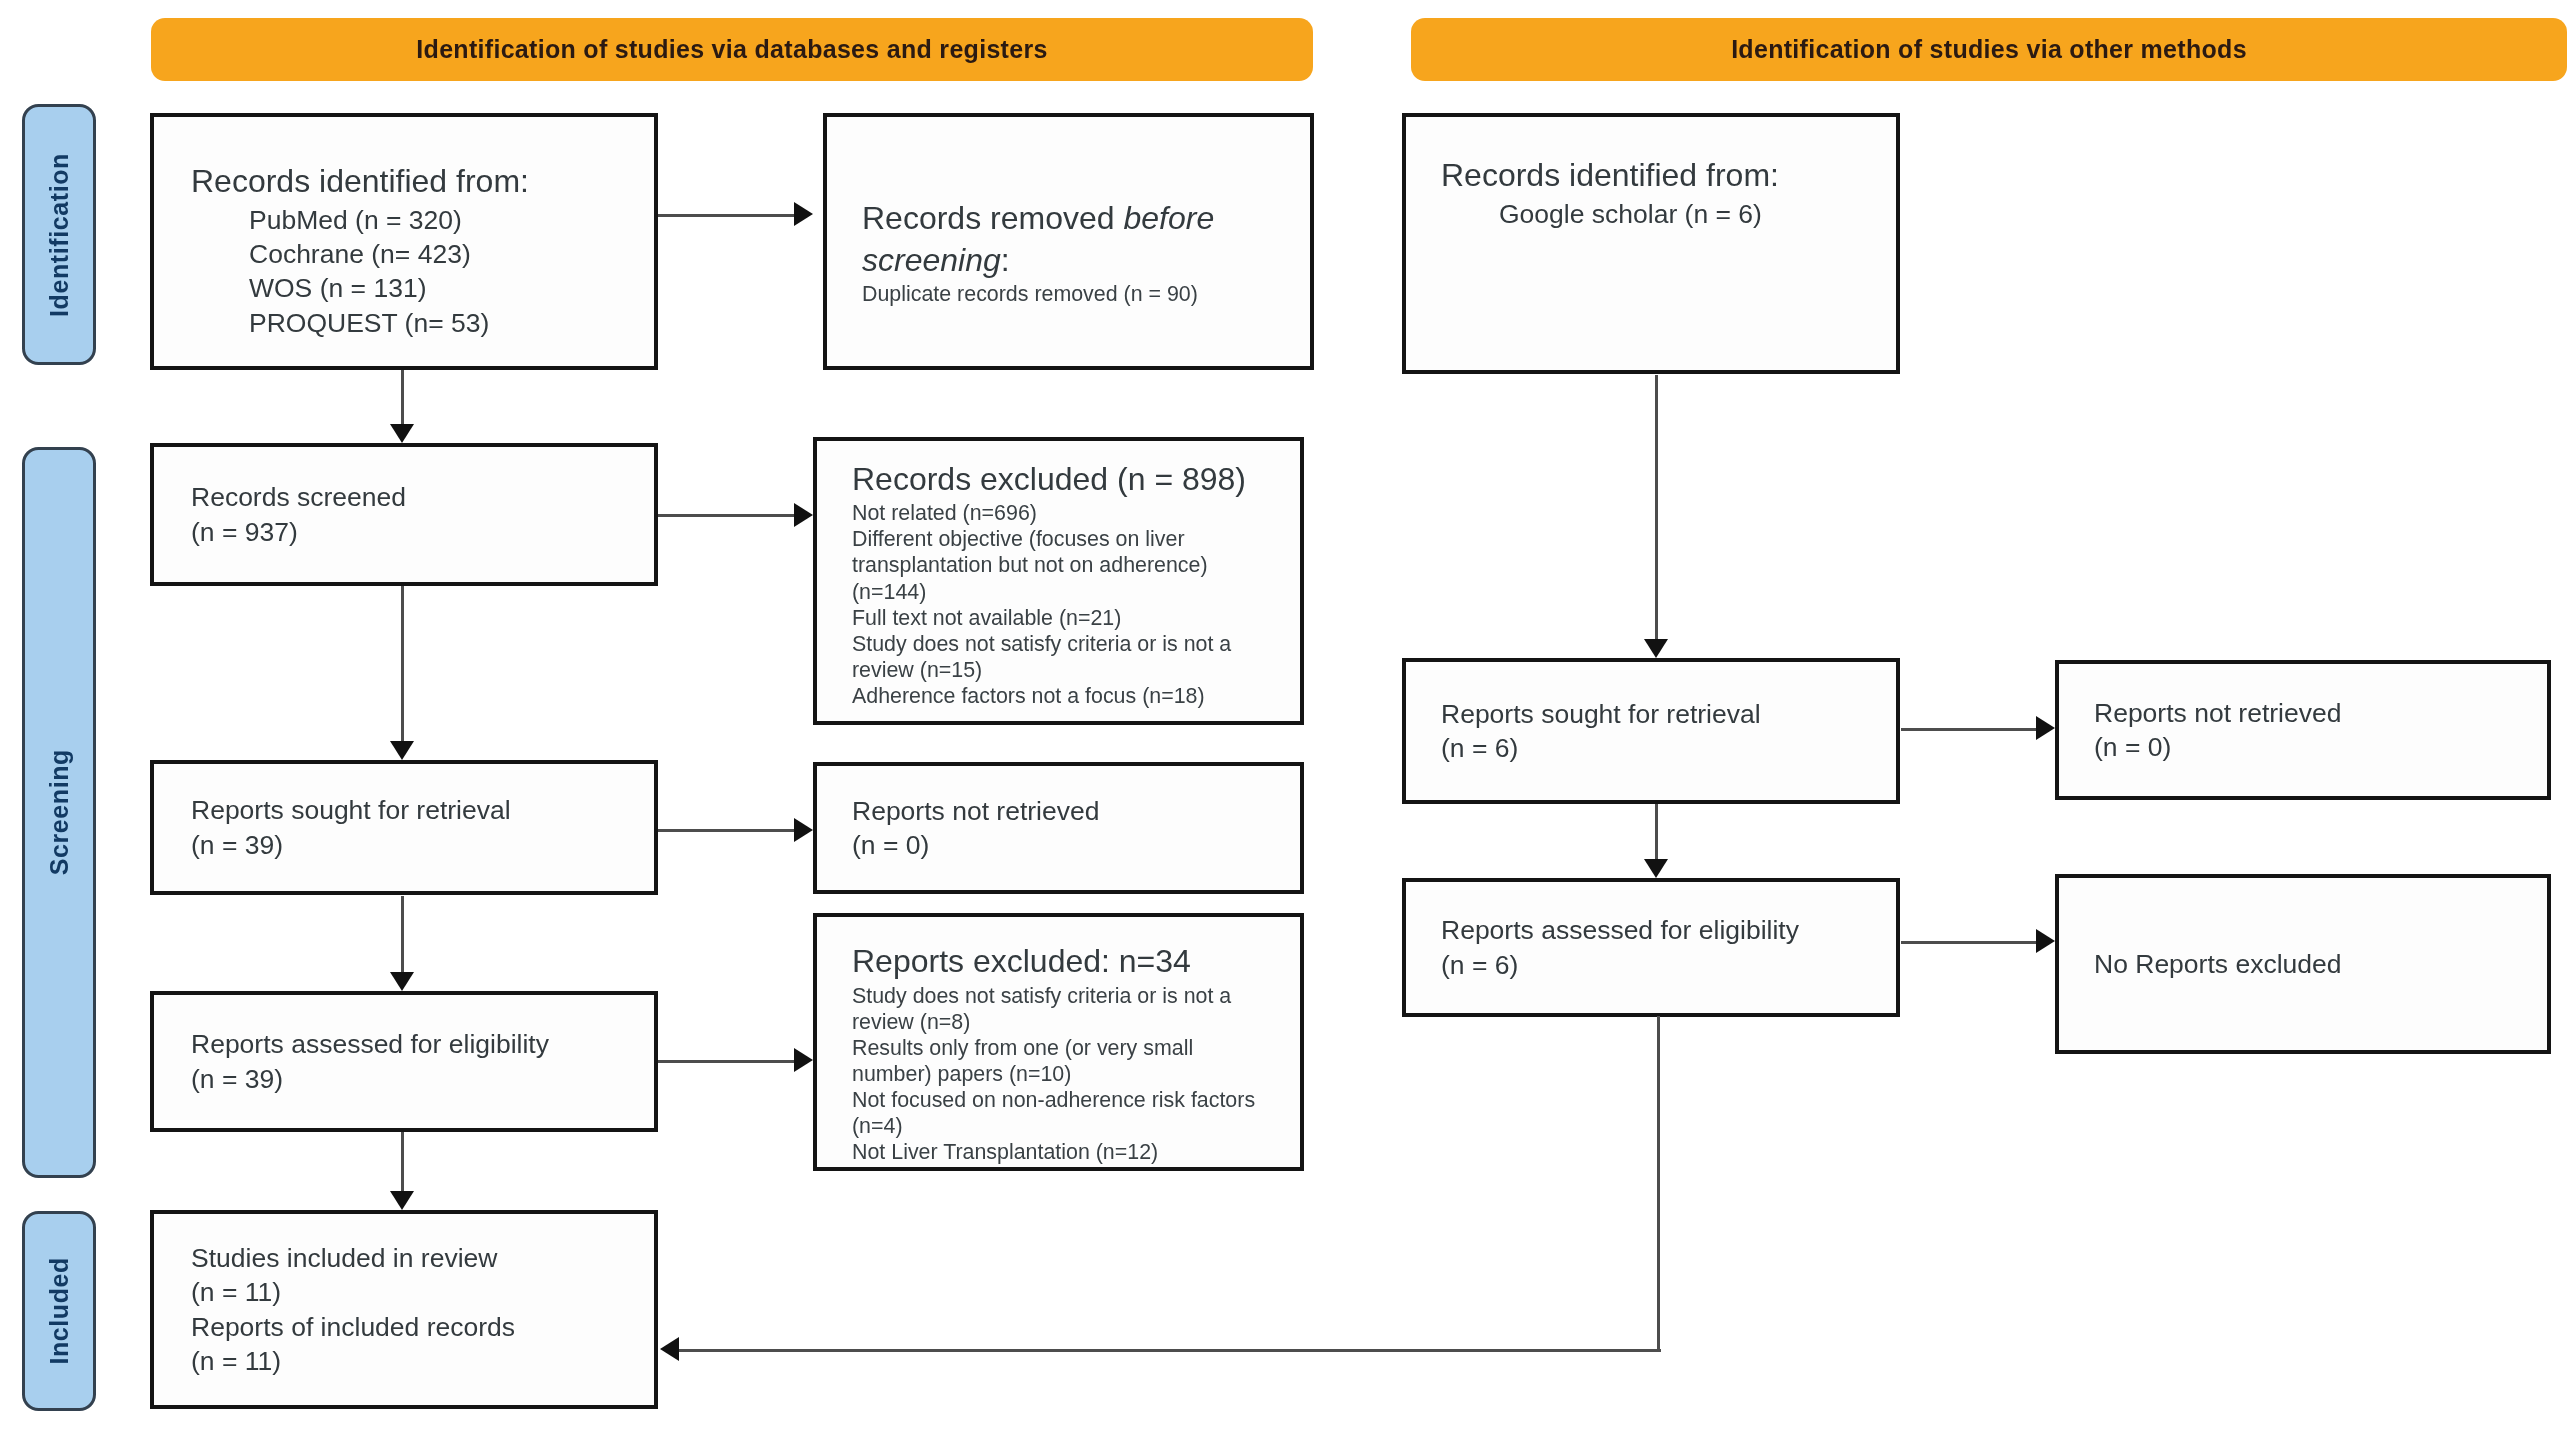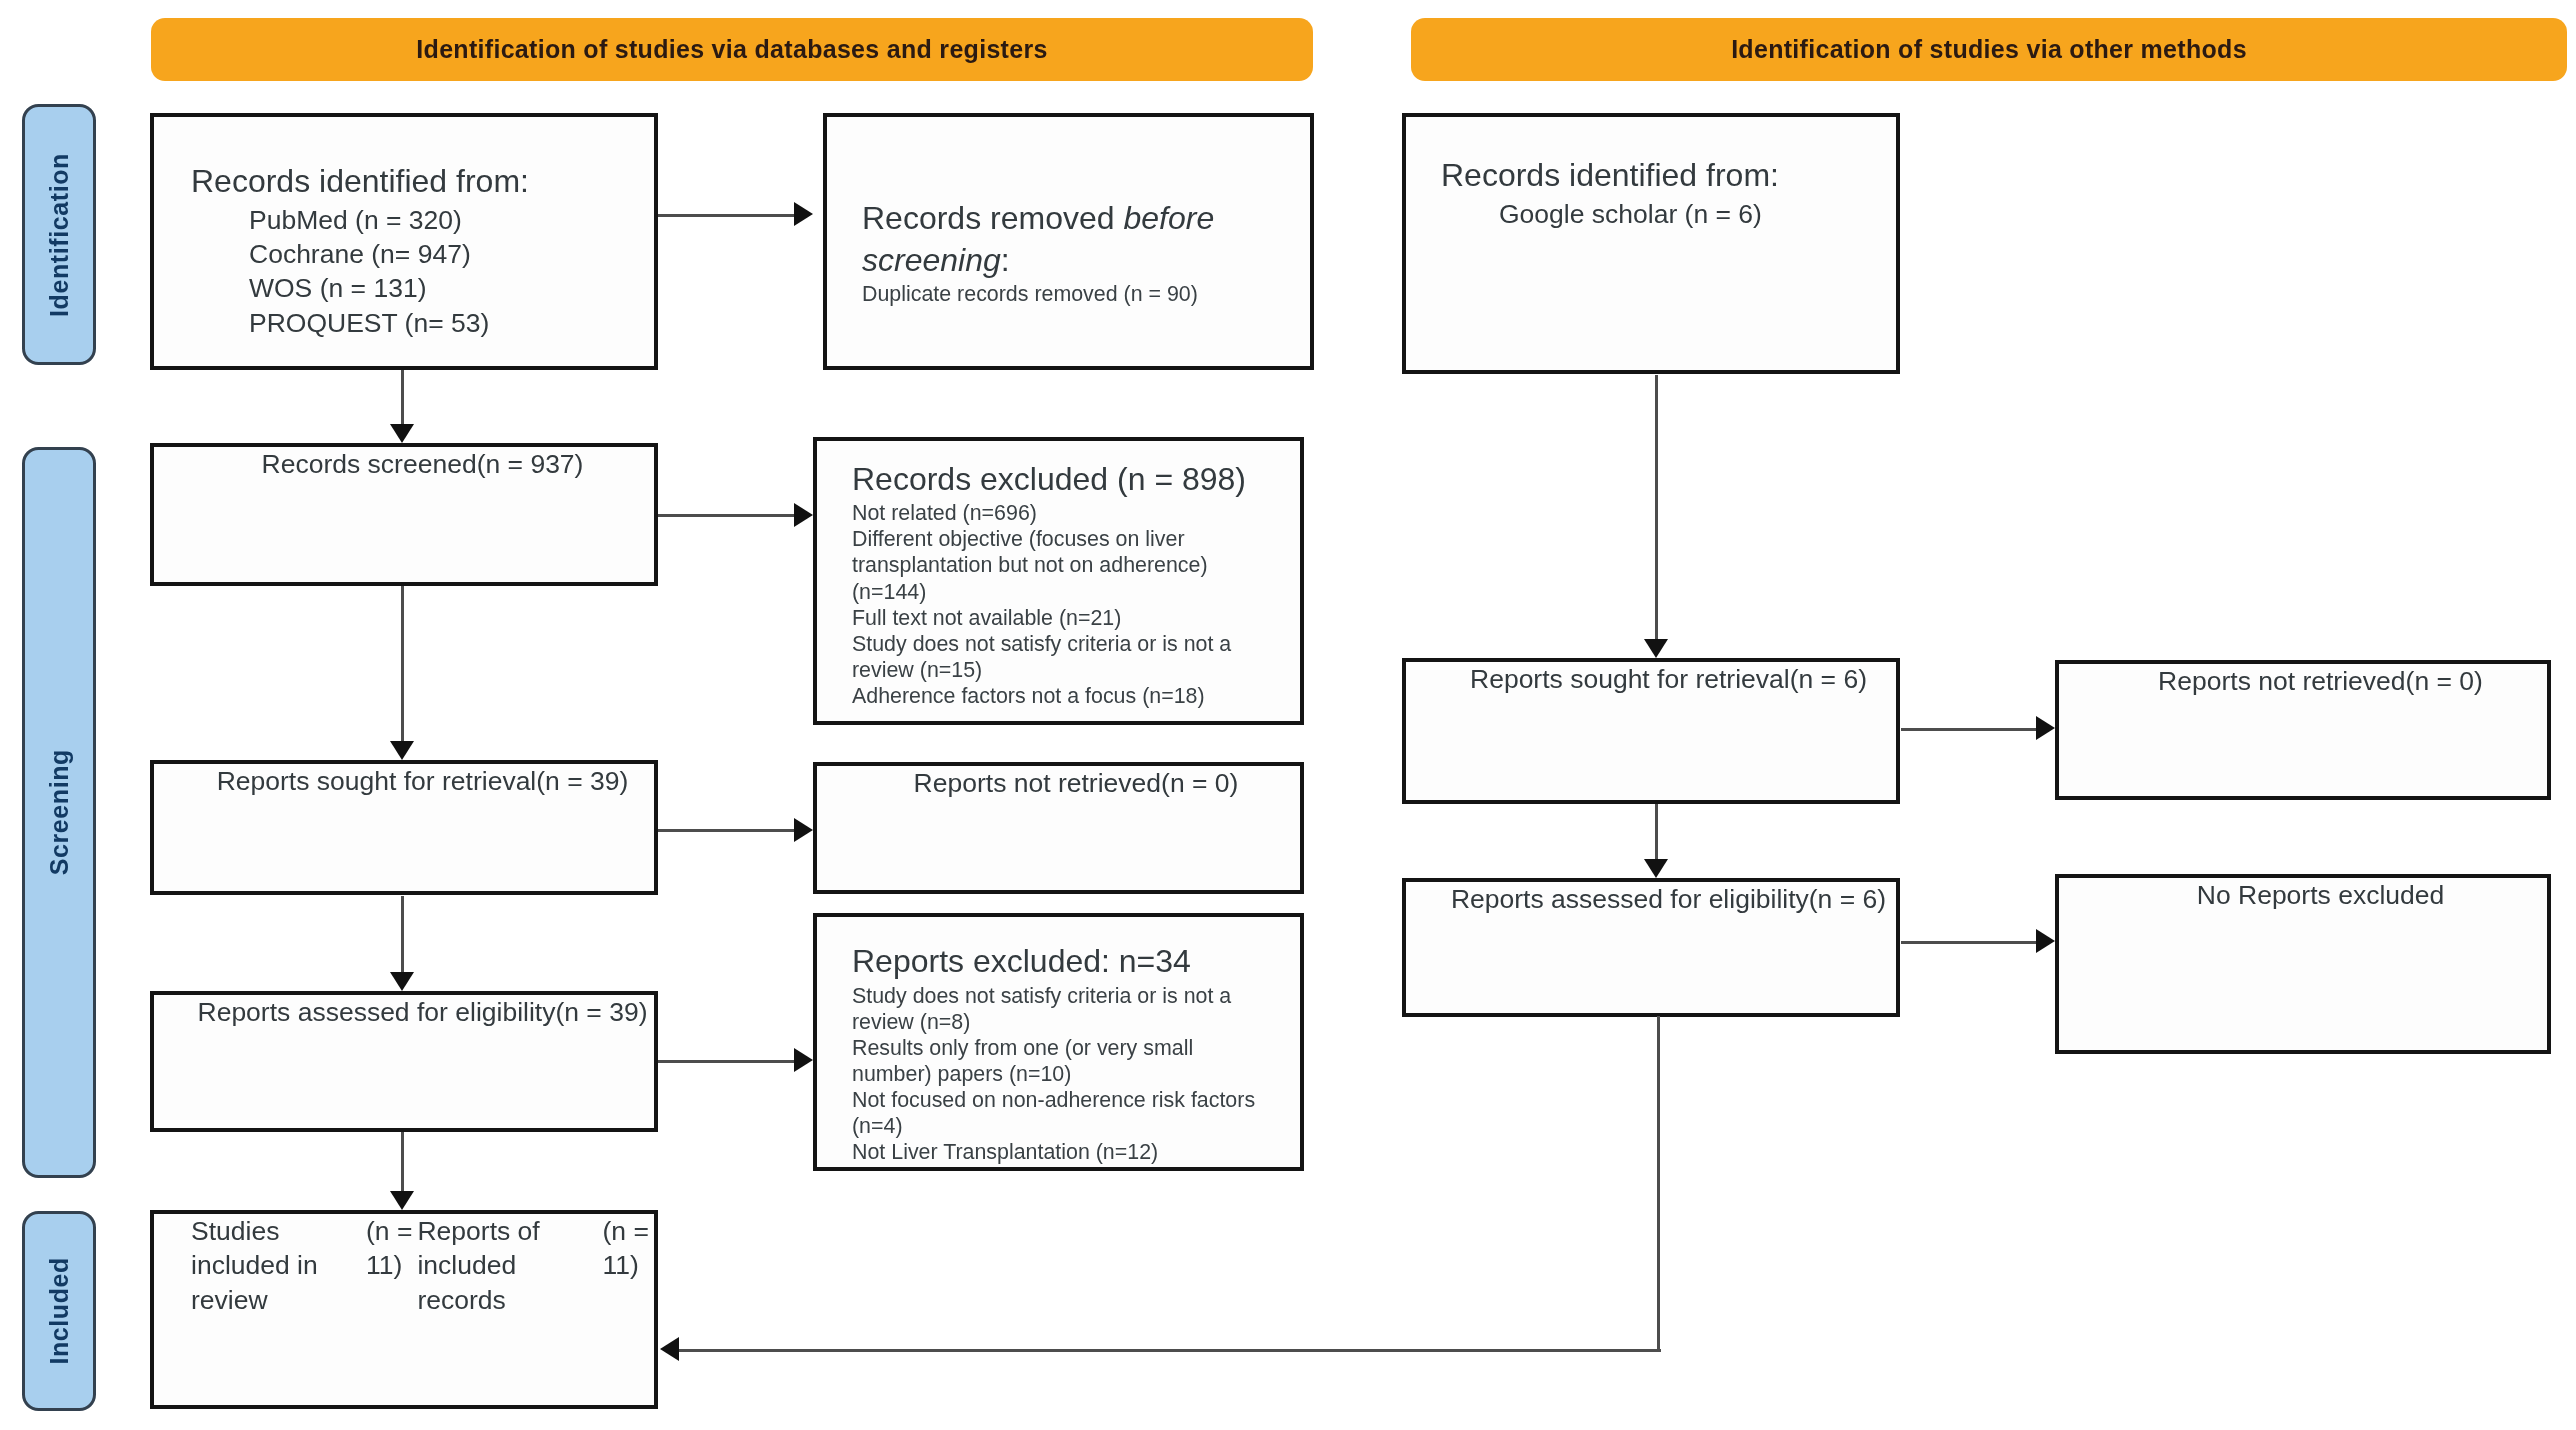--- a/index.html
+++ b/index.html
@@ -17,21 +17,21 @@
   .stage span{writing-mode:vertical-rl;transform:rotate(180deg);
               font-size:25px;font-weight:bold;color:#123A63;letter-spacing:0.6px;white-space:nowrap;}
 
   
   .box{position:absolute;background:#fdfdfd;border:4.4px solid #141414;box-sizing:border-box;
        color:#333a3e;font-size:26.5px;line-height:1.3;}
   .box .title{font-size:32px;}
   .box .big{font-size:26.5px;}
   .box .small{font-size:21.4px;line-height:1.22;color:#3a4145;}
   .indent{margin-left:58px;}
-  .vcenter{display:flex;flex-direction:row;justify-content:center;}
+  .vcenter{display:flex;flex-direction:column;justify-content:center;}
 
   
   .vline{position:absolute;width:3.1px;background:#4d4d4d;}
   .hline{position:absolute;height:3.1px;background:#4d4d4d;}
   .tri-down{position:absolute;width:0;height:0;border-left:12.6px solid transparent;
             border-right:12.6px solid transparent;border-top:19px solid #111;}
   .tri-right{position:absolute;width:0;height:0;border-top:12.6px solid transparent;
              border-bottom:12.6px solid transparent;border-left:19px solid #111;}
   .tri-left{position:absolute;width:0;height:0;border-top:12.6px solid transparent;
             border-bottom:12.6px solid transparent;border-right:19px solid #111;}
@@ -50,21 +50,21 @@
   <div class="stage" style="left:22px;top:447px;height:731px;">
     <span>Screening</span>
   </div>
   <div class="stage" style="left:22px;top:1211px;height:200px;">
     <span>Included</span>
   </div>
 
   <div class="box" style="left:150px;top:113px;width:508px;height:257px;padding:44px 19px 0 37px;">
     <div class="title">Records identified from:</div>
     <div class="big indent">PubMed (n = 320)</div>
-    <div class="big indent">Cochrane (n= 947)</div>
+    <div class="big indent">Cochrane (n= 423)</div>
     <div class="big indent">WOS (n = 131)</div>
     <div class="big indent">PROQUEST (n= 53)</div>
   </div>
 
   <div class="box" style="left:813px;top:113px;width:491px;height:257px;padding:81px 19px 0 35px;margin-left:10px;">
     <div class="title"><span>Records removed </span><i>before screening</i><span>:</span></div>
     <div class="small">Duplicate records removed (n = 90)</div>
   </div>
 
   <div class="box vcenter" style="left:150px;top:443px;width:508px;height:143px;padding-left:37px;">

